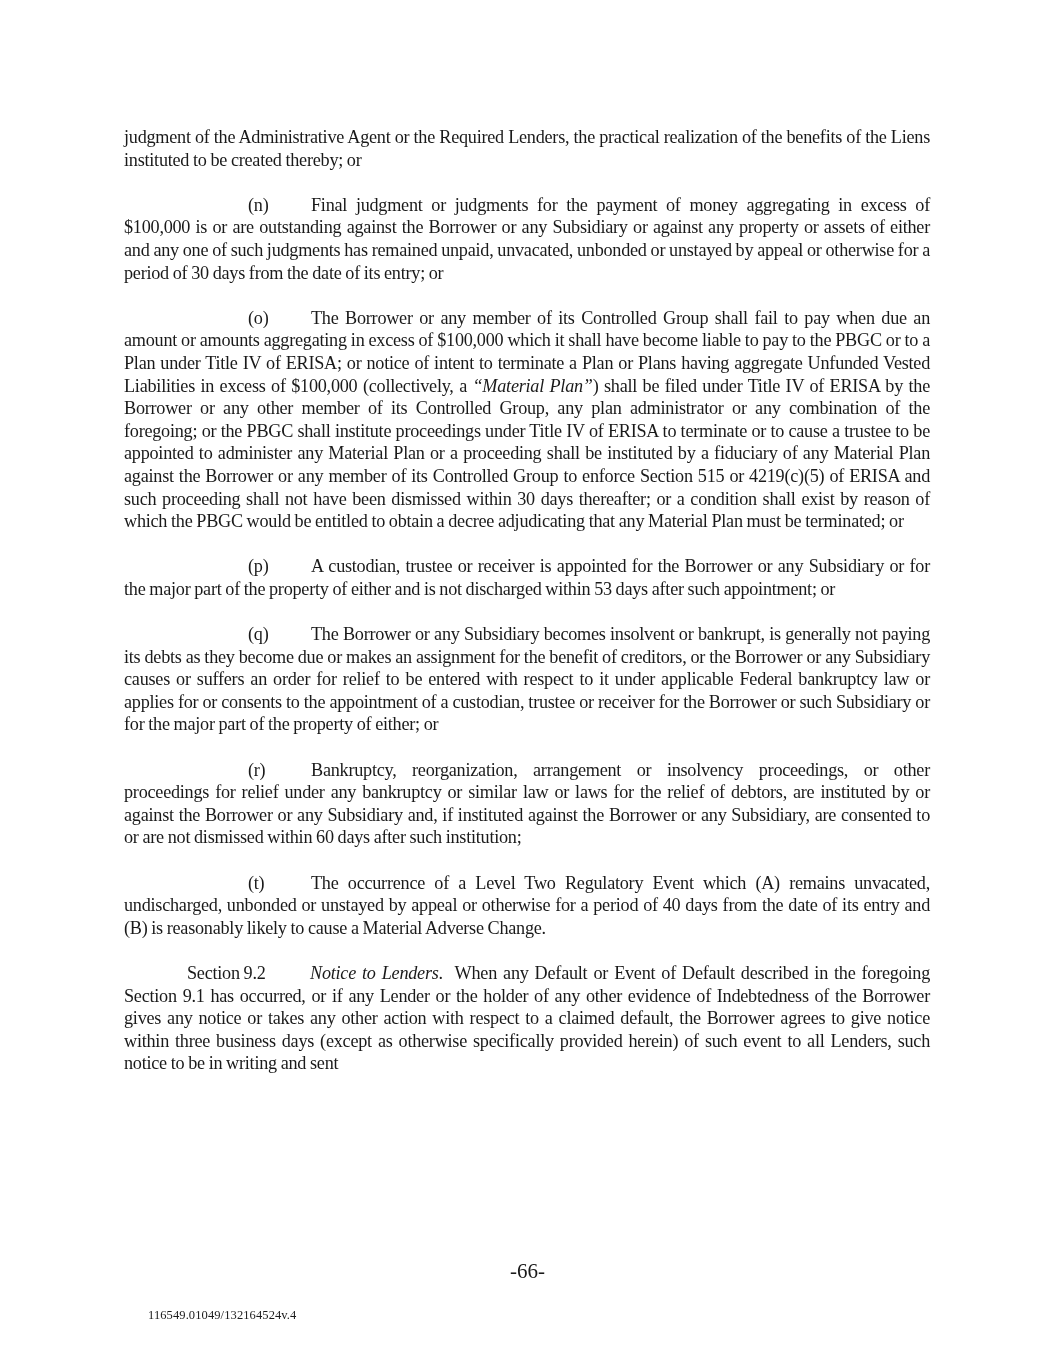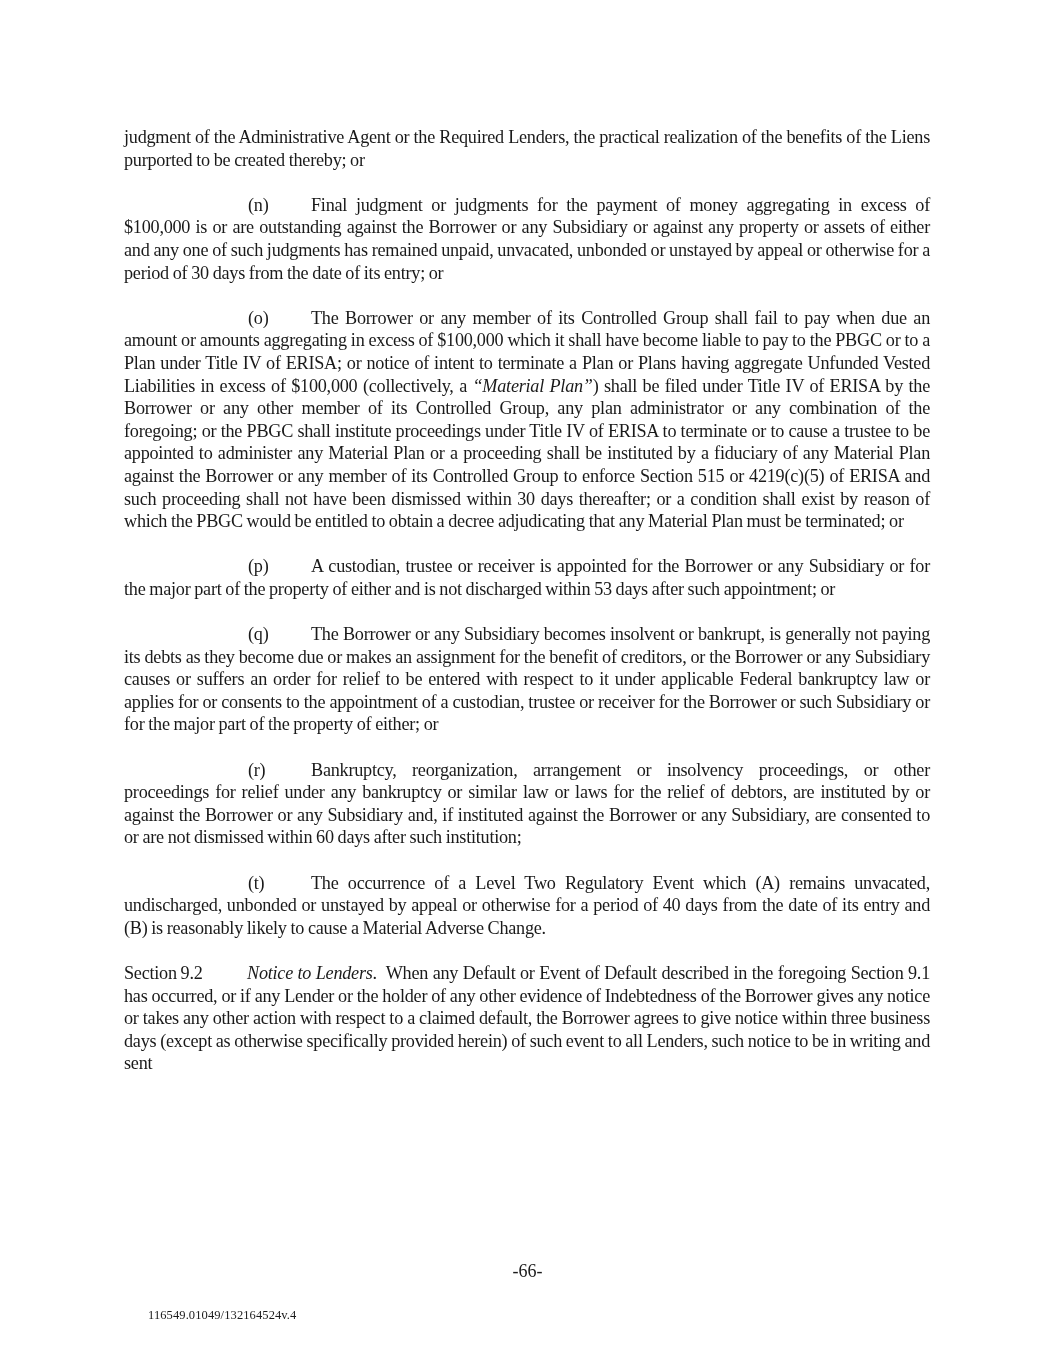--- a/index.html
+++ b/index.html
@@ -30,54 +30,55 @@
     word-spacing: -0.5px;
   }
   .para.last { margin-bottom: 0; }
   .clause-label {
     display: inline-block;
     margin-left: 124px;
     width: 63px;
   }
   .section-label {
     display: inline-block;
+    margin-left: 63px;
     width: 123px;
   }
   .section-title {
     font-style: italic;
   }
   .defined-term {
     font-style: italic;
   }
   .page-number {
     position: absolute;
     left: 0;
     width: 1055px;
     top: 1259px;
     text-align: center;
-    font-size: 18px;
+    font-size: 21px;
     line-height: 24px;
   }
   .doc-id {
     position: absolute;
     left: 124px;
     top: 1306px;
     font-size: 12.5px;
     line-height: 18px;
     letter-spacing: 0.1px;
     margin-left: 24px;
   }
 </style>
 </head>
 <body>
 
 <div class="page">
 
   <p class="para">
-    <span>judgment of the Administrative Agent or the Required Lenders, the practical realization of the benefits of the Liens purported to be created thereby; or</span>
+    <span>judgment of the Administrative Agent or the Required Lenders, the practical realization of the benefits of the Liens instituted to be created thereby; or</span>
   </p>
 
   <p class="para">
     <span class="clause-label">(n)</span><span>Final judgment or judgments for the payment of money aggregating in excess of $100,000 is or are outstanding against the Borrower or any Subsidiary or against any property or assets of either and any one of such judgments has remained unpaid, unvacated, unbonded or unstayed by appeal or otherwise for a period of 30 days from the date of its entry; or</span>
   </p>
 
   <p class="para">
     <span class="clause-label">(o)</span><span>The Borrower or any member of its Controlled Group shall fail to pay when due an amount or amounts aggregating in excess of $100,000 which it shall have become liable to pay to the PBGC or to a Plan under Title IV of ERISA; or notice of intent to terminate a Plan or Plans having aggregate Unfunded Vested Liabilities in excess of $100,000 (collectively, a </span><span class="defined-term">“Material Plan”</span><span>) shall be filed under Title IV of ERISA by the Borrower or any other member of its Controlled Group, any plan administrator or any combination of the foregoing; or the PBGC shall institute proceedings under Title IV of ERISA to terminate or to cause a trustee to be appointed to administer any Material Plan or a proceeding shall be instituted by a fiduciary of any Material Plan against the Borrower or any member of its Controlled Group to enforce Section 515 or 4219(c)(5) of ERISA and such proceeding shall not have been dismissed within 30 days thereafter; or a condition shall exist by reason of which the PBGC would be entitled to obtain a decree adjudicating that any Material Plan must be terminated; or</span>
   </p>
 

